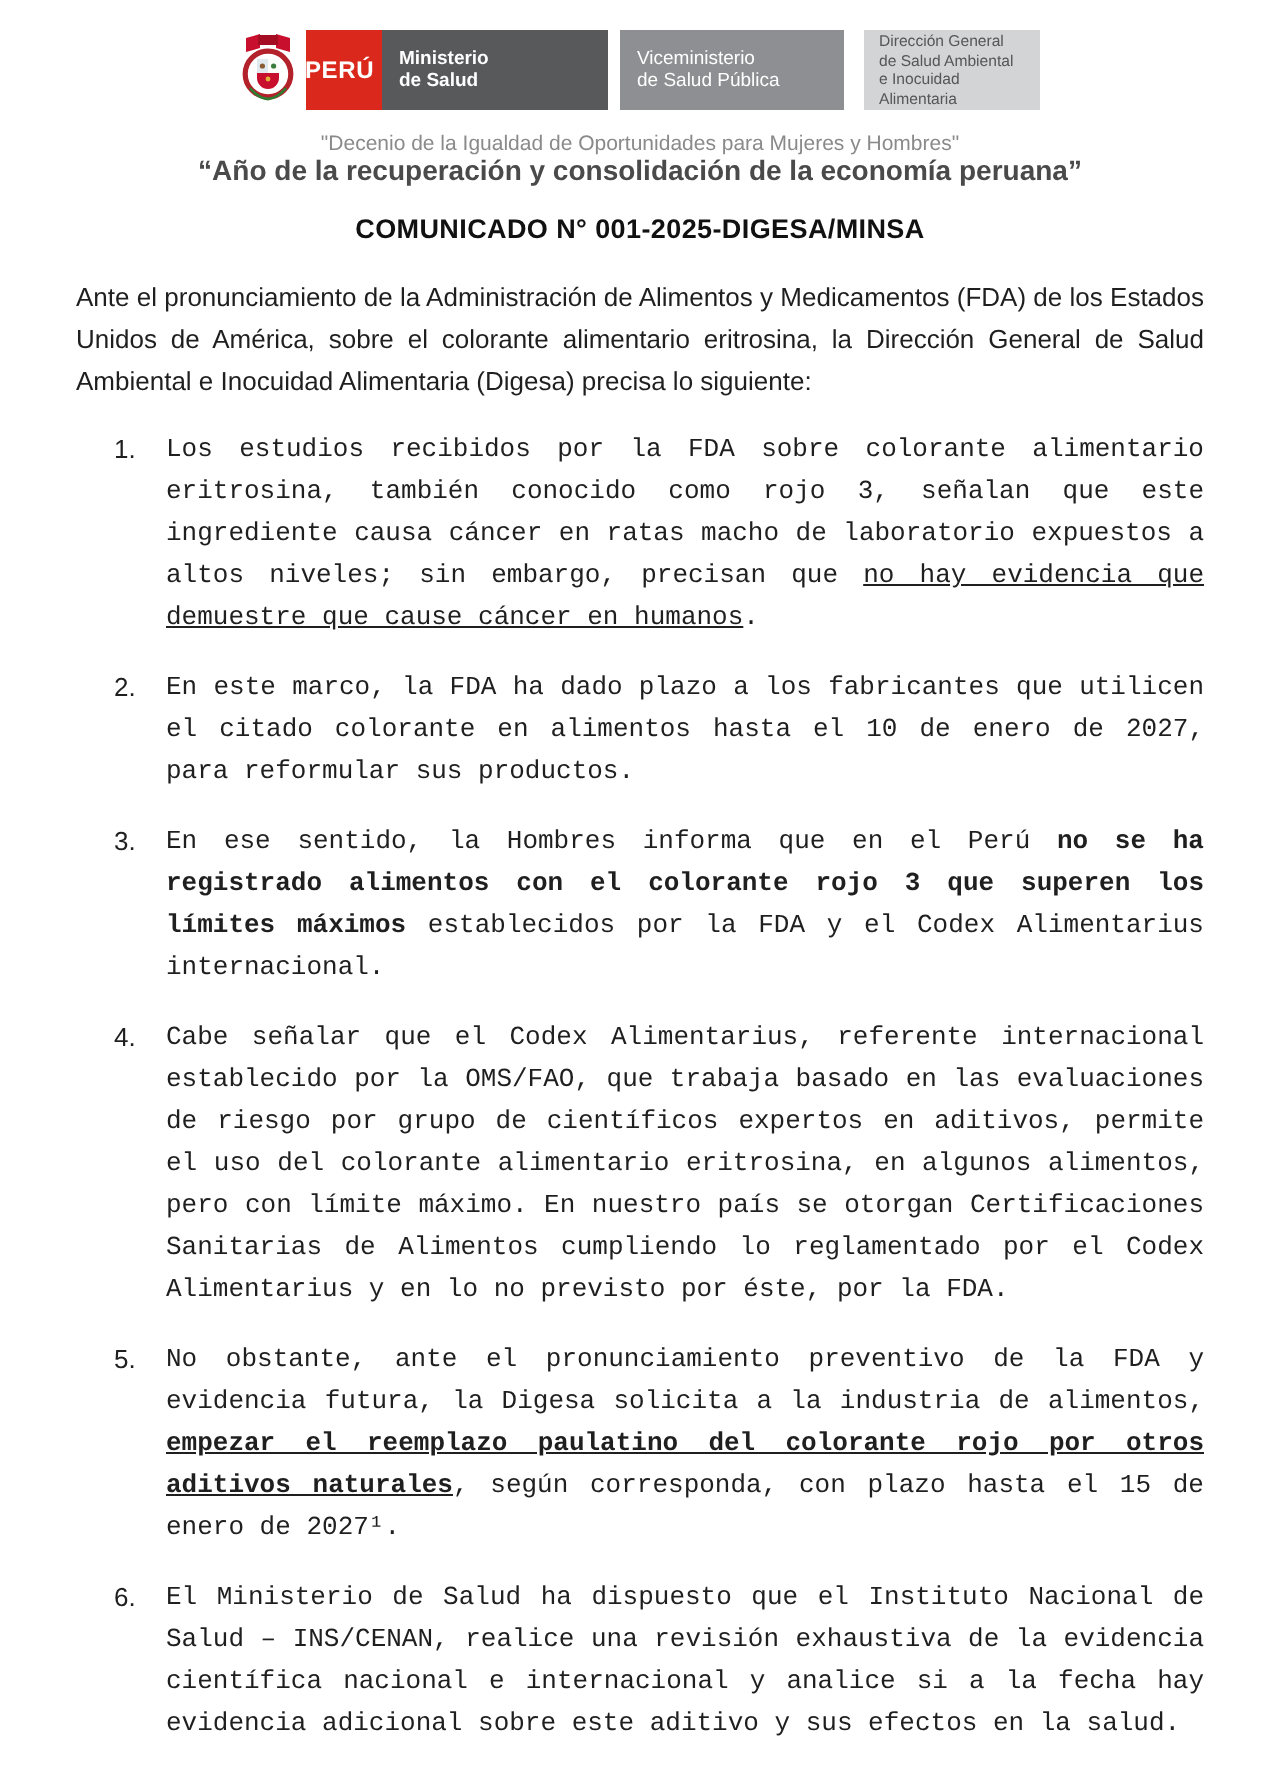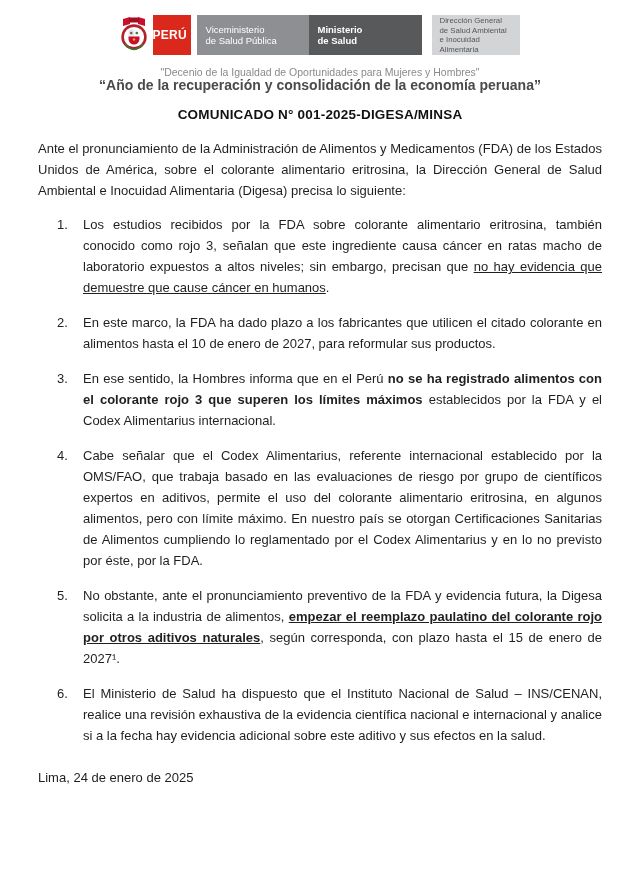--- a/index.html
+++ b/index.html
@@ -43,21 +43,21 @@
     margin-top:15px;text-align:center;font-size:13.5px;font-weight:bold;
     color:#111;letter-spacing:.2px;
   }
 
   
   .body-text{margin:16px 38px 0 38px;font-size:13px;line-height:21px;}
   .intro{text-align:justify;}
   .numbered-list{margin-top:13px;margin-left:19px;}
   .item{display:flex;margin-bottom:14px;}
   .num{width:26px;flex:none;}
-  .itext{flex:1;text-align:justify;}
+  .itext{flex:1;text-align:justify;font-family:Liberation Mono, monospace;}
   .seg-b{font-weight:bold;}
   .seg-u{text-decoration:underline;}
   .seg-bu{font-weight:bold;text-decoration:underline;}
   .closing{text-align:justify;margin-top:0;}
   .dateline{margin-top:21px;}
 </style>
 </head>
 <body>
 
 <div class="page">
@@ -78,24 +78,24 @@
       <circle cx="10.2" cy="18" r="1.3" fill="#8a5a33"></circle>
       <circle cx="15.8" cy="18" r="1.3" fill="#3b7a3b"></circle>
       <circle cx="13" cy="24.5" r="1.2" fill="#e2b13c"></circle>
 
       <path d="M4,29 q4,5 9,5.5" stroke="#2e7d32" stroke-width="1.4" fill="none"></path>
       <path d="M22,29 q-4,5 -9,5.5" stroke="#2e7d32" stroke-width="1.4" fill="none"></path>
     </svg>
     <div class="blk blk-peru">
       <span>PERÚ</span>
     </div>
+    <div class="blk blk-min">Ministerio
+de Salud</div>
     <div class="blk blk-vice">Viceministerio
 de Salud Pública</div>
-    <div class="blk blk-min">Ministerio
-de Salud</div>
     <div class="blk blk-dir">Dirección General
 de Salud Ambiental
 e Inocuidad Alimentaria</div>
   </div>
 
   <div class="mottos">
     <div class="motto1">"Decenio de la Igualdad de Oportunidades para Mujeres y Hombres"</div>
     <div class="motto2">“Año de la recuperación y consolidación de la economía peruana”</div>
   </div>
 

